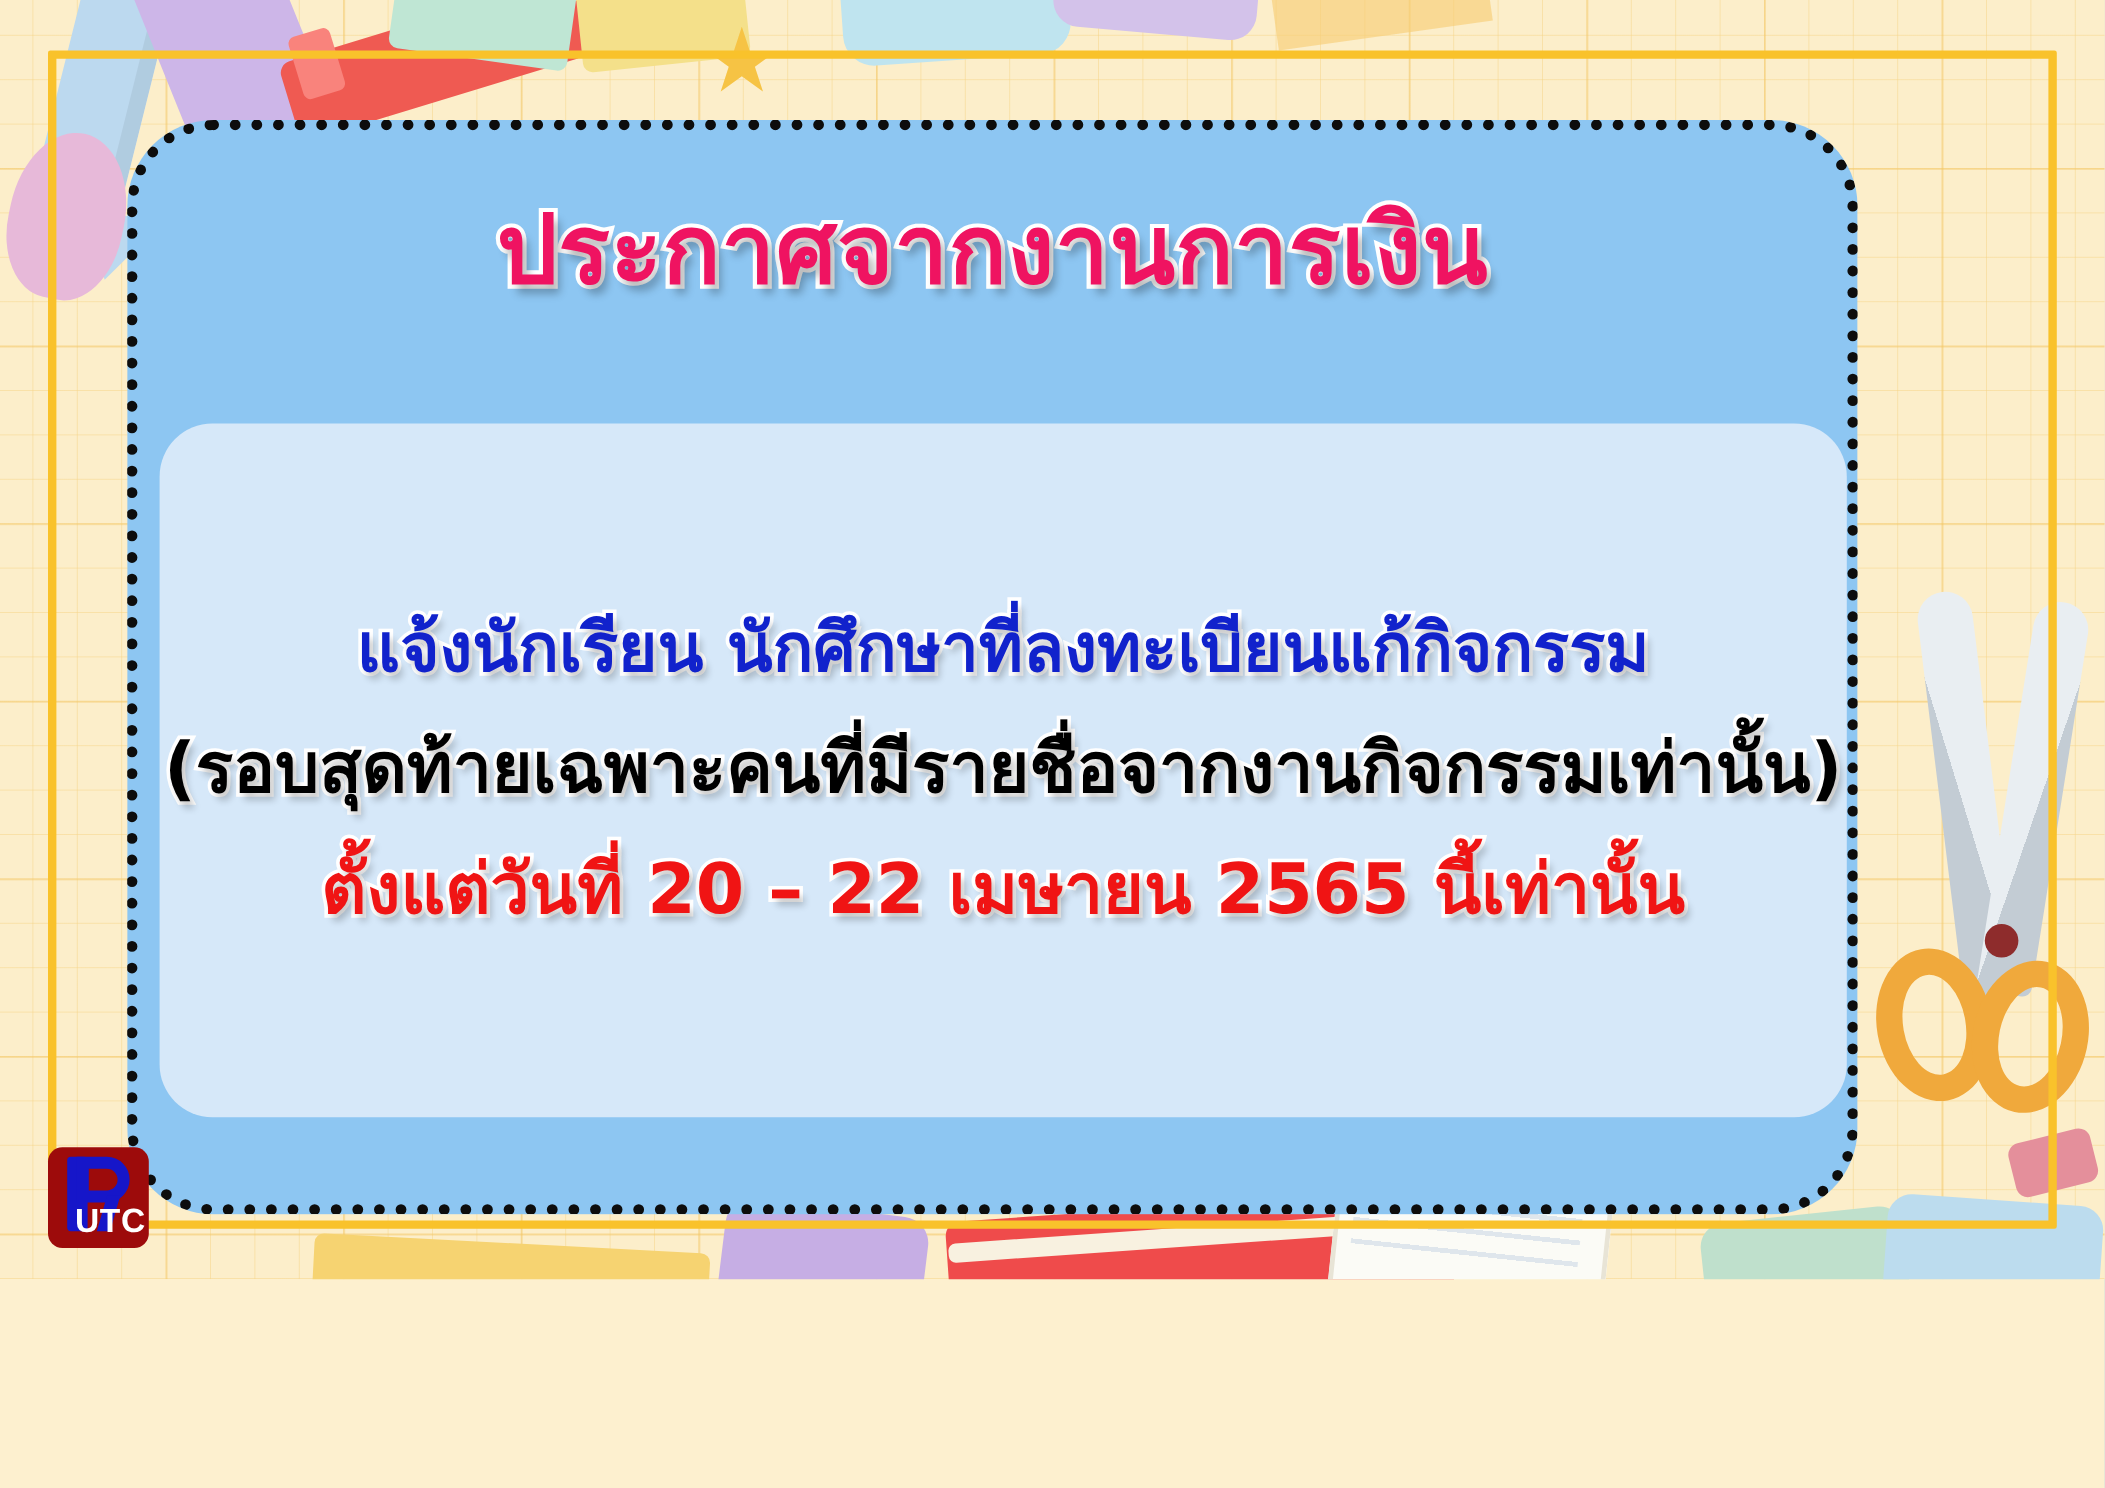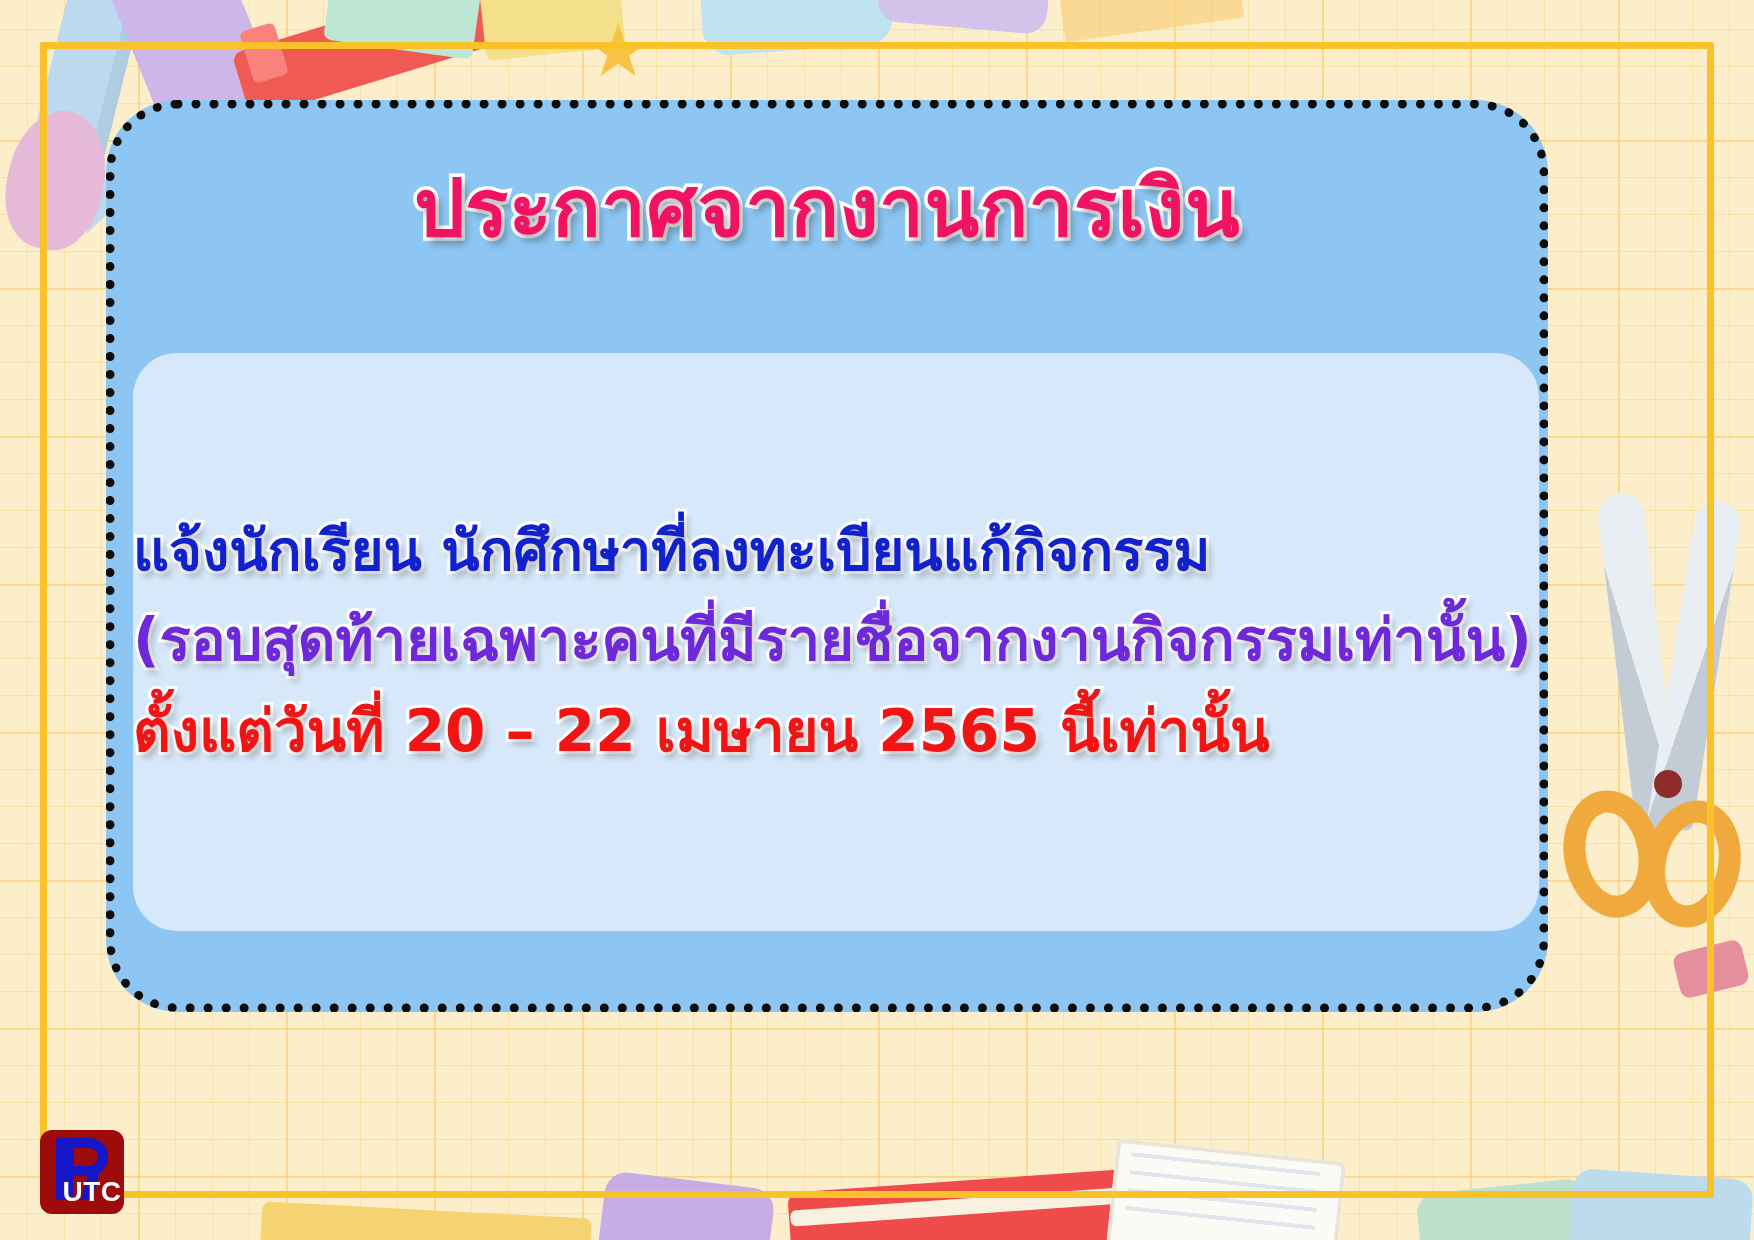--- a/index.html
+++ b/index.html
@@ -14,21 +14,21 @@
     font-family: "Liberation Sans", "DejaVu Sans", sans-serif;
     background: #fdf0cf;
     position: relative;
   }
 
   
   #poster {
     position: absolute;
     inset: 0;
     width: 1754px;
-    height: 1240px;
+    height: 1066px;
     background: #fceeca;
     overflow: hidden;
   }
 
   
   .grid-paper {
     position: absolute;
     inset: 0;
     background-image:
       linear-gradient(to right, rgba(243,196,94,0.40) 2px, transparent 2px),
@@ -287,23 +287,23 @@
   .card-inner {
     position: absolute;
     left: 18px;
     top: 244px;
     width: 1406px;
     height: 578px;
     background: #d6e8f9;
     border-radius: 44px;
     display: flex;
     flex-direction: column;
-    align-items: flex-start;
+    align-items: center;
     justify-content: center;
-    gap: 26px;
+    gap: 36px;
   }
 
   .body-line {
     font-family: "DejaVu Sans", "Liberation Sans", sans-serif;
     font-weight: bold;
     font-size: 56px;
     line-height: 1.12;
     white-space: nowrap;
     letter-spacing: 0px;
     -webkit-text-stroke: 6px #ffffff;
@@ -397,21 +397,21 @@
   <div class="deco blob-blue-bot"></div>
 
   <div class="frame-border"></div>
 
   <div class="card-outer">
 
     <div class="card-title" style="color: rgb(239, 19, 97);">ประกาศจากงานการเงิน</div>
 
     <div class="card-inner">
       <div class="body-line blue" style="color: rgb(17, 34, 204);">แจ้งนักเรียน นักศึกษาที่ลงทะเบียนแก้กิจกรรม</div>
-      <div class="body-line red" style="color: #6d28d9;">(รอบสุดท้ายเฉพาะคนที่มีรายชื่อจากงานกิจกรรมเท่านั้น)</div>
+      <div class="body-line red" style="color: #000000;">(รอบสุดท้ายเฉพาะคนที่มีรายชื่อจากงานกิจกรรมเท่านั้น)</div>
       <div class="body-line red" style="color: rgb(240, 20, 20);">ตั้งแต่วันที่ 20 – 22 เมษายน 2565 นี้เท่านั้น</div>
     </div>
 
   </div>
 
   <div class="logo">
     <div class="logo-r-stem"></div>
     <div class="logo-r-bowl"></div>
     <div class="logo-r-leg"></div>
     <div class="logo-utc">UTC</div>

